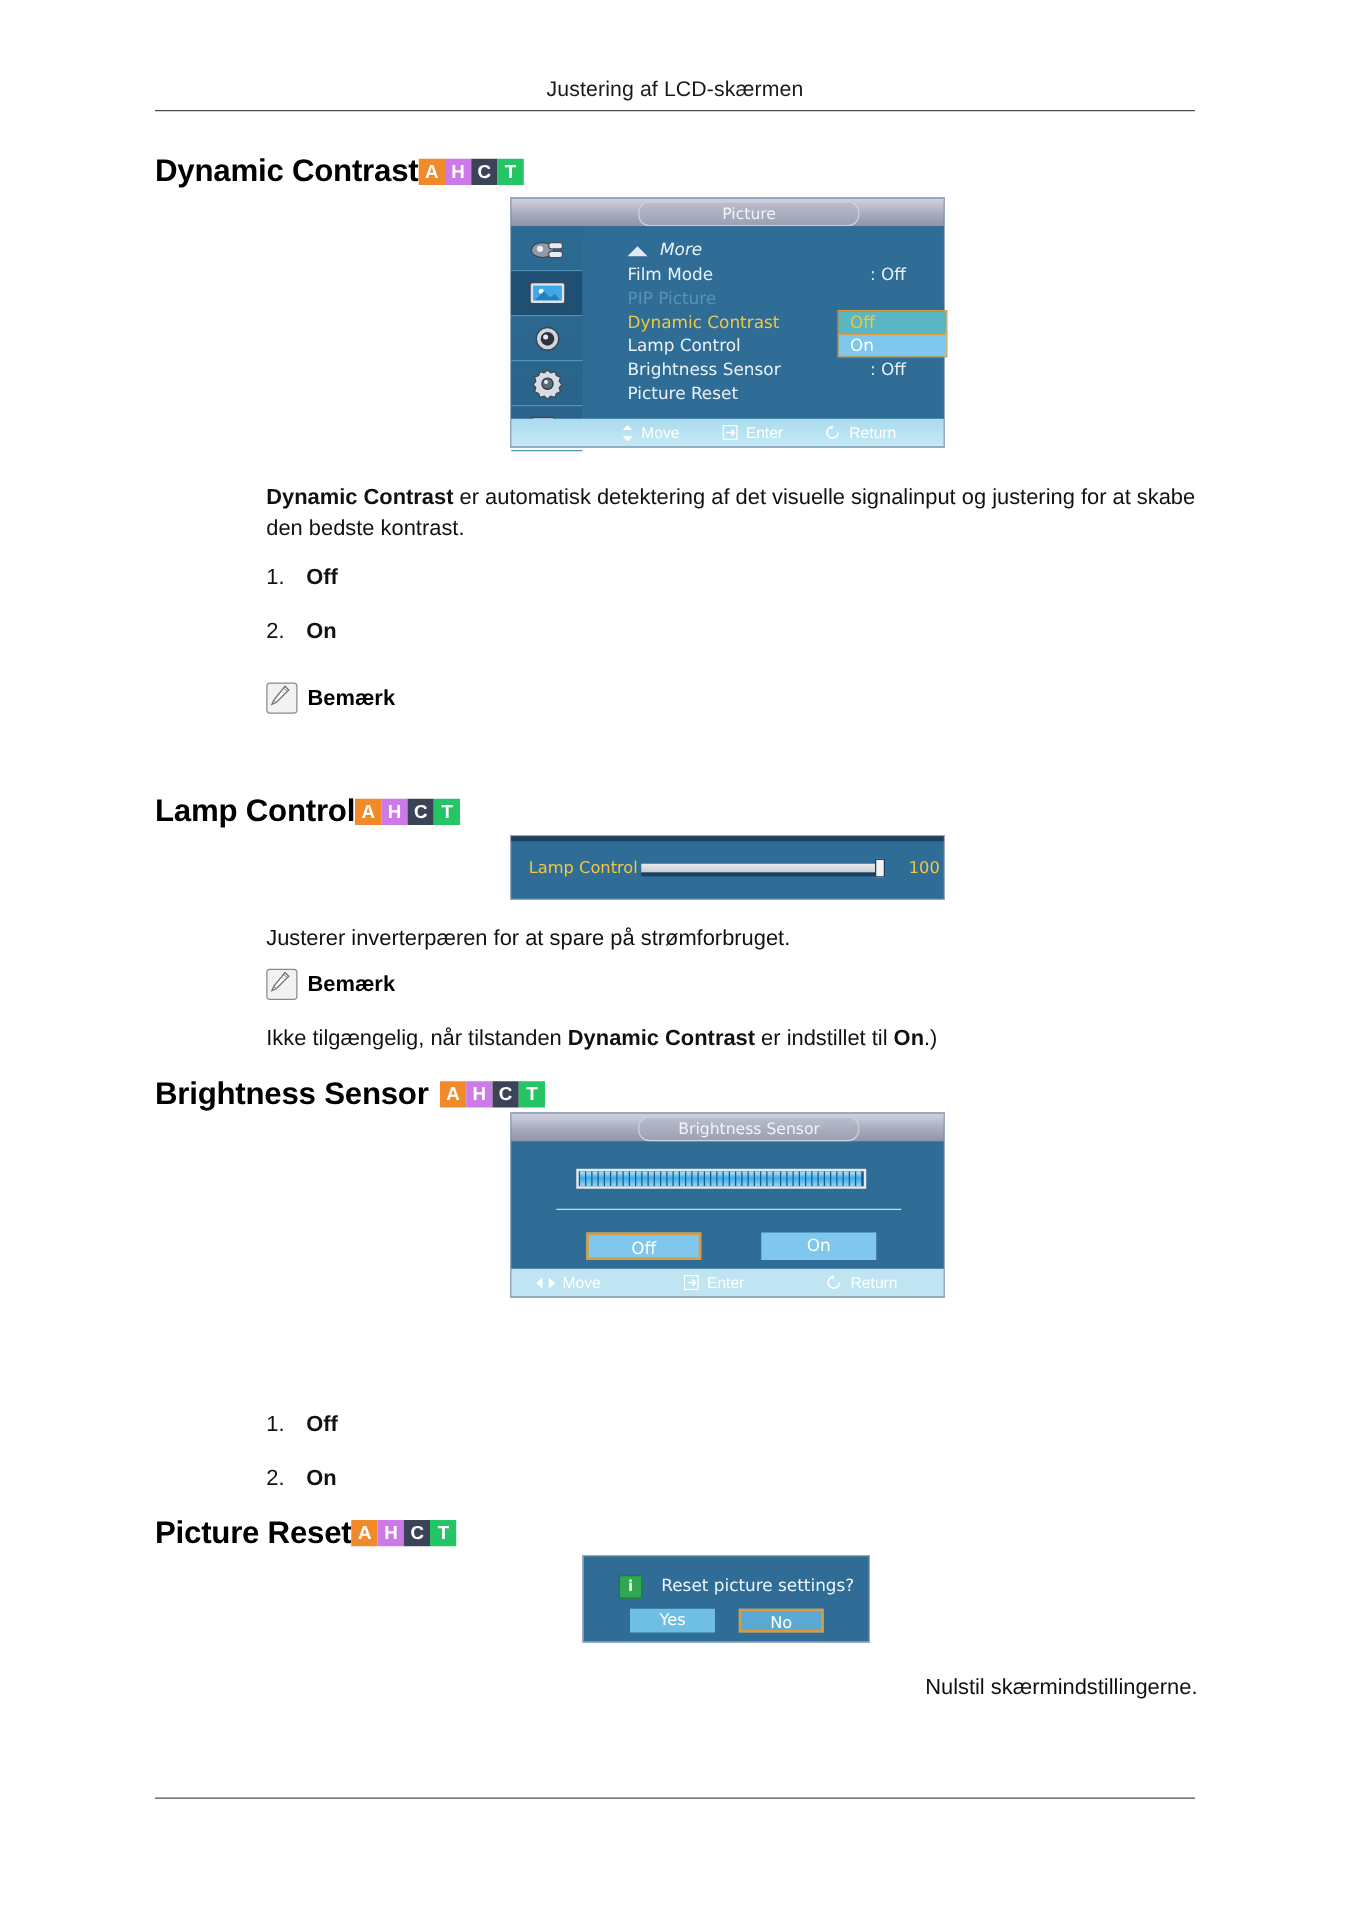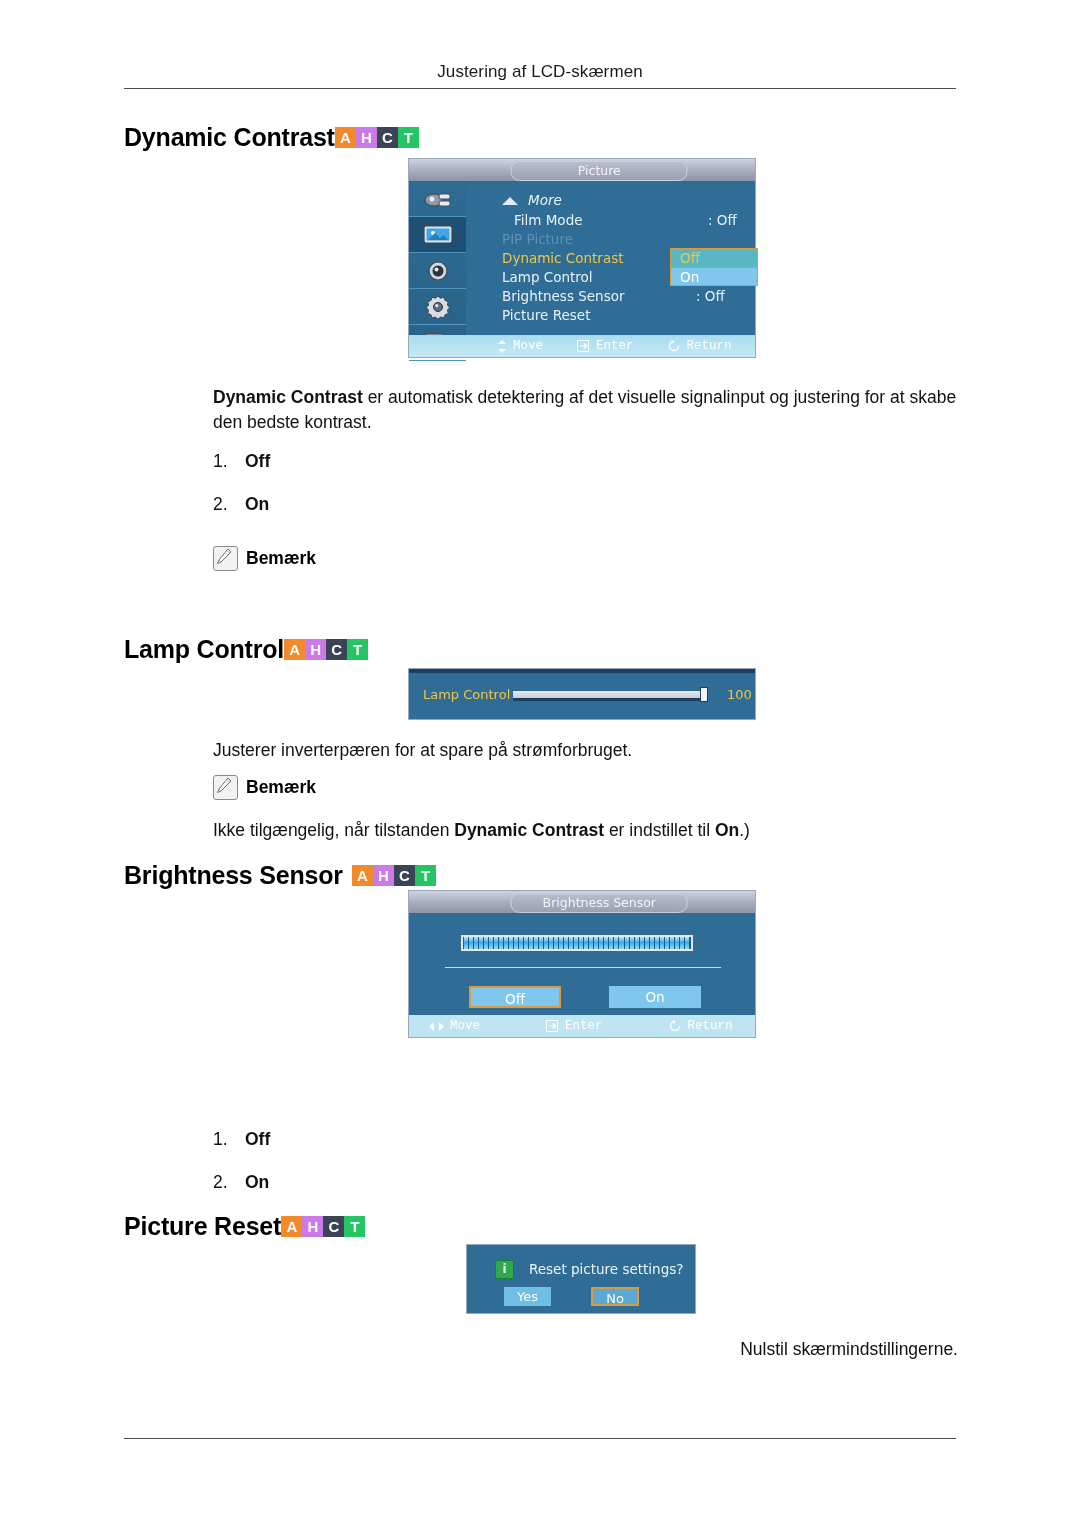--- a/index.html
+++ b/index.html
@@ -121,21 +121,21 @@
   .dd-row.a{background:#59b6c3;color:#f2c642;}
   .dd-row.b{background:#7fc7ed;color:#ffffff;border-top:1px solid #dd9a3c;}
   .osd-foot{
     position:absolute;left:0;bottom:0;width:100%;height:22px;
     background:#bfe4f2;display:flex;align-items:center;
     padding-left:88px;box-sizing:border-box;
   }
   .osd-foot.wide{padding-left:22px;}
   .foot-item{
     display:flex;align-items:center;margin-right:34px;
-    font-size:12.5px;color:#ffffff;font-family:Liberation Mono, monospace;
+    font-size:12.5px;color:#ffffff;font-family:Liberation Sans, sans-serif;
   }
   .foot-item .ficon{margin-right:6px;display:flex;align-items:center;}
   .osd-menu .osd-foot{
     background:linear-gradient(180deg,#a9dcef 0%,#c6e9f5 100%);
   }
   .foot-wedge{
     position:absolute;left:57px;bottom:0;width:40px;height:22px;
     background:#2f6d96;
     clip-path:polygon(0 0,100% 100%,0 100%);
   }
@@ -204,22 +204,22 @@
   }
   .rst-text{
     position:absolute;left:62px;top:16px;font-size:13.5px;color:#eef6fb;
     font-family:"DejaVu Sans",sans-serif;
   }
   .rst-btn{
     position:absolute;top:42px;height:19px;line-height:19px;text-align:center;
     font-size:13px;color:#ffffff;font-family:"DejaVu Sans",sans-serif;
     background:#6fbfe5;box-sizing:border-box;
   }
-  .rst-btn.yes{left:37px;width:47px;}
-  .rst-btn.no{left:124px;width:48px;background:#5aa9d3;border:2px solid #dd9a3c;}
+  .rst-btn.yes{left:37px;width:68px;}
+  .rst-btn.no{left:124px;width:68px;background:#5aa9d3;border:2px solid #dd9a3c;}
 </style>
 </head>
 <body>
 
 <div class="page">
 
   <div class="runhead">Justering af LCD-skærmen</div>
   <div class="rule-top"></div>
 
   <div class="h-sec" style="top:125px;">
@@ -286,21 +286,21 @@
             <path d="M19 16 l7 3 -5 3 z" fill="#9aa5b1" stroke="#3c4654" stroke-width="0.8"></path>
           </svg>
         </span>
       </div>
     </div>
 
     <div class="osd-body">
       <div class="more-arrow" style="top:16px;"></div>
       <div class="menu-row" style="top:11px;left:62px;font-style:italic;">More</div>
 
-      <div class="menu-row" style="top:31px;margin-left:12px;">
+      <div class="menu-row" style="top:31px;">
         <span>Film Mode</span>
         <span class="val">: Off</span>
       </div>
 
       <div class="menu-row dim" style="top:50px;">
         <span>PIP Picture</span>
       </div>
 
       <div class="menu-row hl" style="top:69px;">
         <span>Dynamic Contrast</span>

